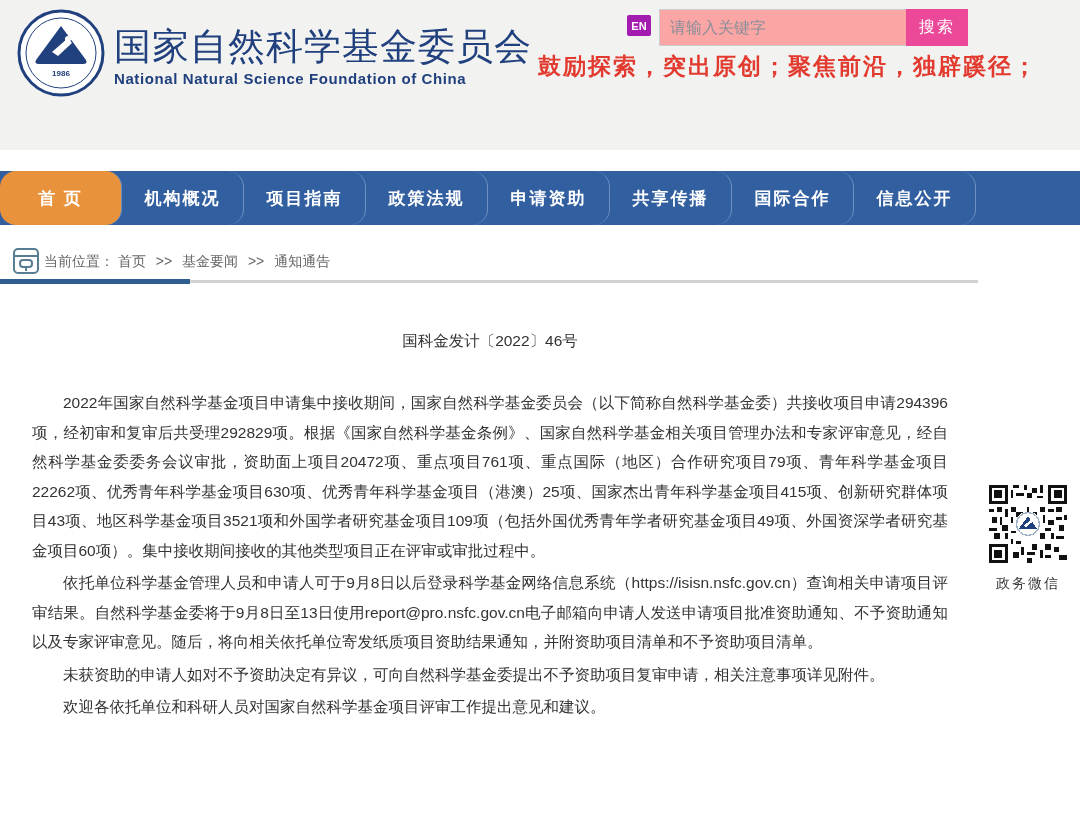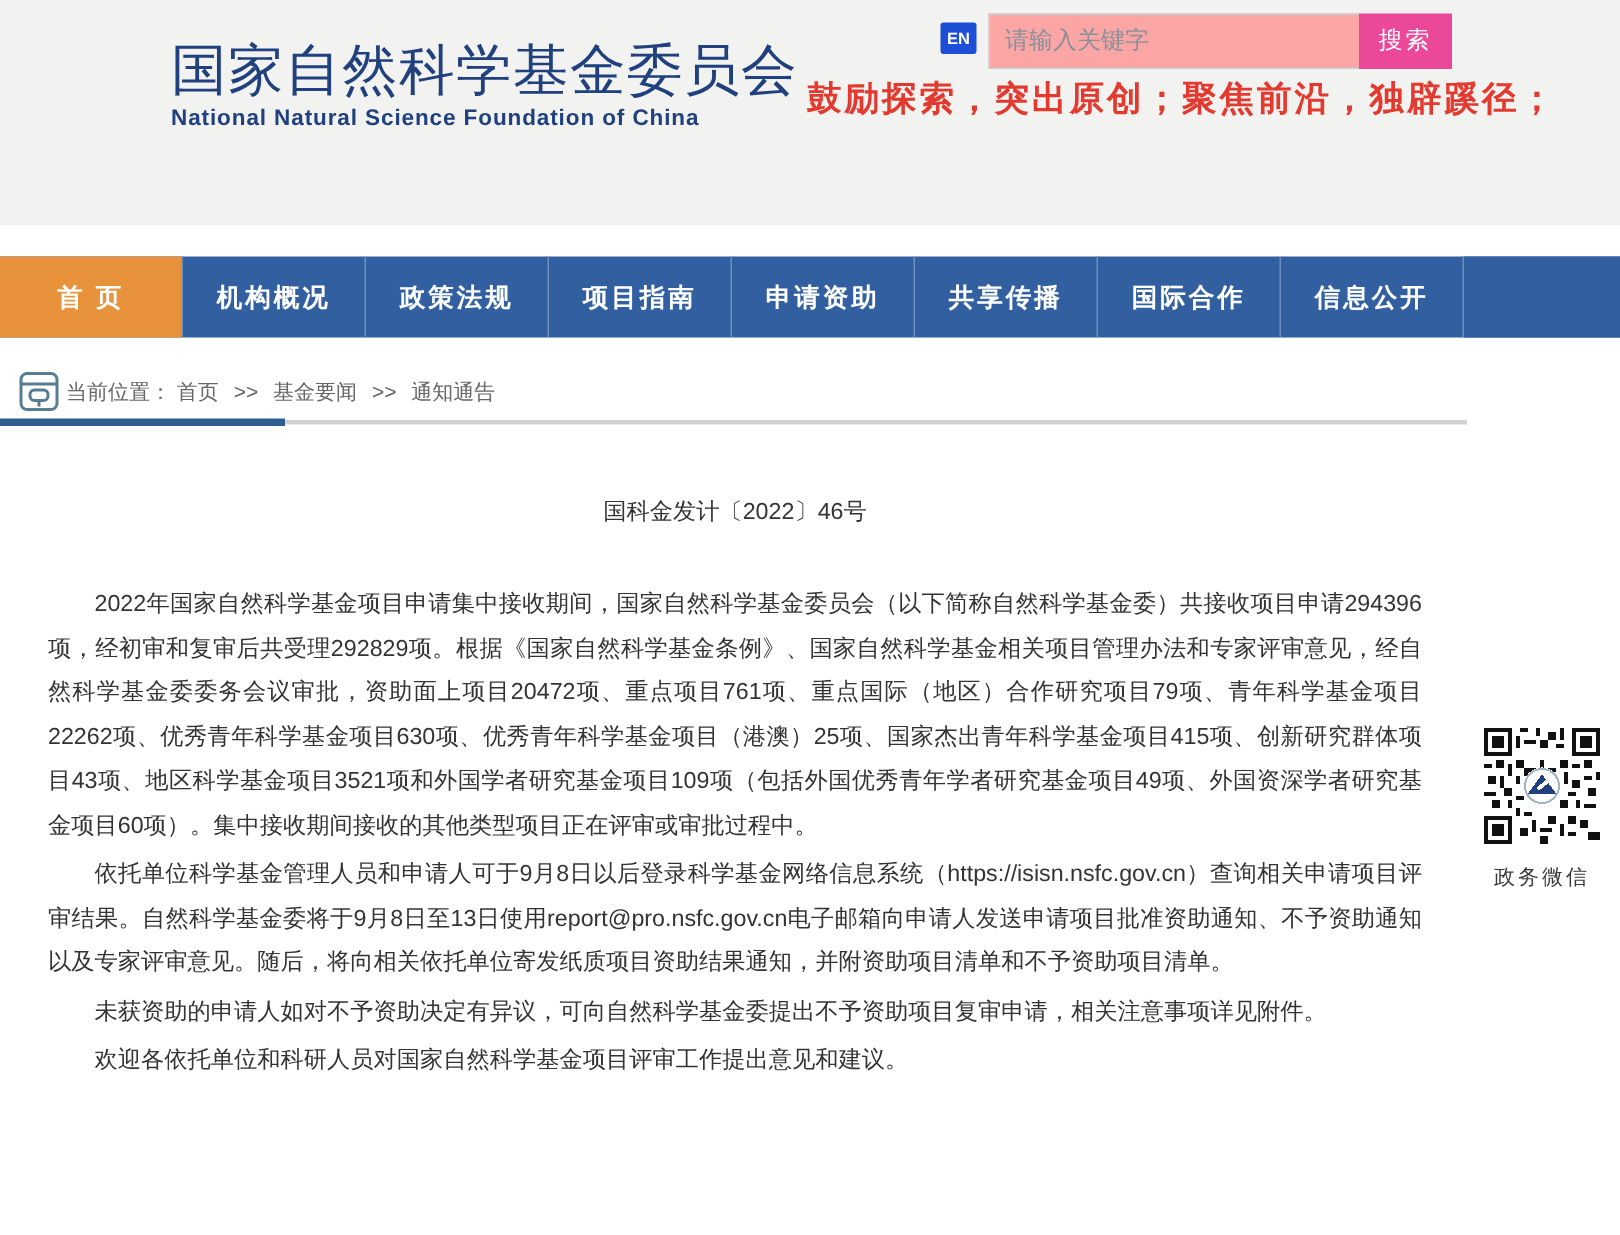--- a/index.html
+++ b/index.html
@@ -9,37 +9,37 @@
   
   .site-header { position:relative; width:1080px; height:150px; background:#f2f2f1; }
   .logo-wrap { position:absolute; left:16px; top:8px; width:90px; height:90px; }
   .org-block { position:absolute; left:114px; top:26px; }
   .org-cn { font-size:37px; font-weight:400; color:#20407e; letter-spacing:1px; line-height:42px; }
   .org-en { font-size:15px; font-weight:bold; color:#20407e; letter-spacing:0.6px; margin-top:2px; }
   .slogans { position:absolute; left:538px; top:50px; width:445px; }
   .slogan-line { font-family:"DejaVu Serif", serif; font-weight:bold; font-size:23px;
                  color:#e23a2e; letter-spacing:2px; line-height:31px; white-space:nowrap; }
   .search-area { position:absolute; left:627px; top:9px; display:flex; align-items:flex-start; }
-  .en-badge { width:24px; height:21px; margin-top:6px; margin-right:8px; background:#1d4ed8;
+  .en-badge { width:24px; height:21px; margin-top:6px; margin-right:8px; background:#a21caf;
               color:#ffffff; font-size:11px; font-weight:bold; display:flex;
               align-items:center; justify-content:center; border-radius:2px; }
   .search-input { width:247px; height:37px; border:1px solid #c9cdd4; border-right:none;
                   background:#fca5a5; padding:0 10px; font-size:16px; color:#333; outline:none;
                   font-family:"Liberation Sans", sans-serif; }
   .search-input::placeholder { color:#8a8f99; }
   .search-btn { width:62px; height:37px; background:#ec4899; color:#ffffff; border:none;
                 font-size:16px; letter-spacing:2px; cursor:pointer;
                 font-family:"Liberation Sans", sans-serif; }
 
   
   .nav-gap { height:21px; background:#ffffff; }
   .navbar { display:flex; width:1080px; height:54px; background:#315fa0; }
   .nav-item { width:122px; height:54px; display:flex; align-items:center; justify-content:center;
               color:#ffffff; font-size:17px; font-weight:bold; letter-spacing:2px;
-              border-right:1px solid #6d90c0; cursor:pointer; }
+              border-right:1px solid #6d90c0; cursor:pointer;border-radius:16px; }
   .nav-item.active { background:#e8923b; }
   .nav-filler { flex:1; background:#315fa0; }
 
   
   .crumb-row { position:relative; margin-top:20px; height:42px; }
   .crumb-icon { position:absolute; left:12px; top:2px; }
   .crumb-text { position:absolute; left:44px; top:8px; font-size:14px; color:#666; }
   .crumb-text a { color:#666; text-decoration:none; cursor:pointer; }
   .crumb-sep { margin:0 6px; color:#666; }
   .crumb-rule { position:absolute; left:0; top:34px; width:978px; height:5px; display:flex; align-items:center; }
@@ -63,40 +63,50 @@
                 margin-left:32px; margin-right:132px; }
   .article-body { margin:36px 132px 0 32px; }
   .article-body p { font-size:15.5px; line-height:29.5px; color:#333; text-indent:2em;
                     text-align:justify; margin:0; }
   .article-body p + p { margin-top:3px; }
 </style>
 </head>
 <body>
 
 <div class="site-header">
+  <div class="logo-wrap">
+    <svg width="90" height="90" viewBox="0 0 90 90">
+      <circle cx="45" cy="45" r="42" fill="#ffffff" stroke="#20407e" stroke-width="3"></circle>
+      <circle cx="45" cy="45" r="35" fill="none" stroke="#20407e" stroke-width="1"></circle>
+      <path d="M45 18 L70 52 Q72 56 67 56 L23 56 Q18 56 20 52 Z" fill="#20407e"></path>
+      <path d="M36 44 L52 30 L56 35 L42 48 Z" fill="#ffffff"></path>
+      <circle cx="52" cy="31" r="3" fill="#ffffff"></circle>
+      <text x="45" y="68" font-size="8" font-weight="bold" fill="#20407e" text-anchor="middle" font-family="Liberation Sans, sans-serif">1986</text>
+    </svg>
+  </div>
   <div class="org-block">
     <div class="org-cn">国家自然科学基金委员会</div>
     <div class="org-en">National Natural Science Foundation of China</div>
   </div>
   <div class="slogans">
     <div class="slogan-line">鼓励探索，突出原创；聚焦前沿，独辟蹊径；</div>
   </div>
   <div class="search-area">
     <div class="en-badge">EN</div>
     <input class="search-input" type="text" placeholder="请输入关键字" style="">
     <button class="search-btn">搜索</button>
   </div>
 </div>
 
 <div class="nav-gap"></div>
 <div class="navbar">
   <div class="nav-item active">首 页</div>
   <div class="nav-item">机构概况</div>
+  <div class="nav-item">项目指南</div>
   <div class="nav-item">政策法规</div>
-  <div class="nav-item">项目指南</div>
   <div class="nav-item">申请资助</div>
   <div class="nav-item">共享传播</div>
   <div class="nav-item">国际合作</div>
   <div class="nav-item">信息公开</div>
   <div class="nav-filler"></div>
 </div>
 
 <div class="page-body">
 
   <div class="crumb-row">

